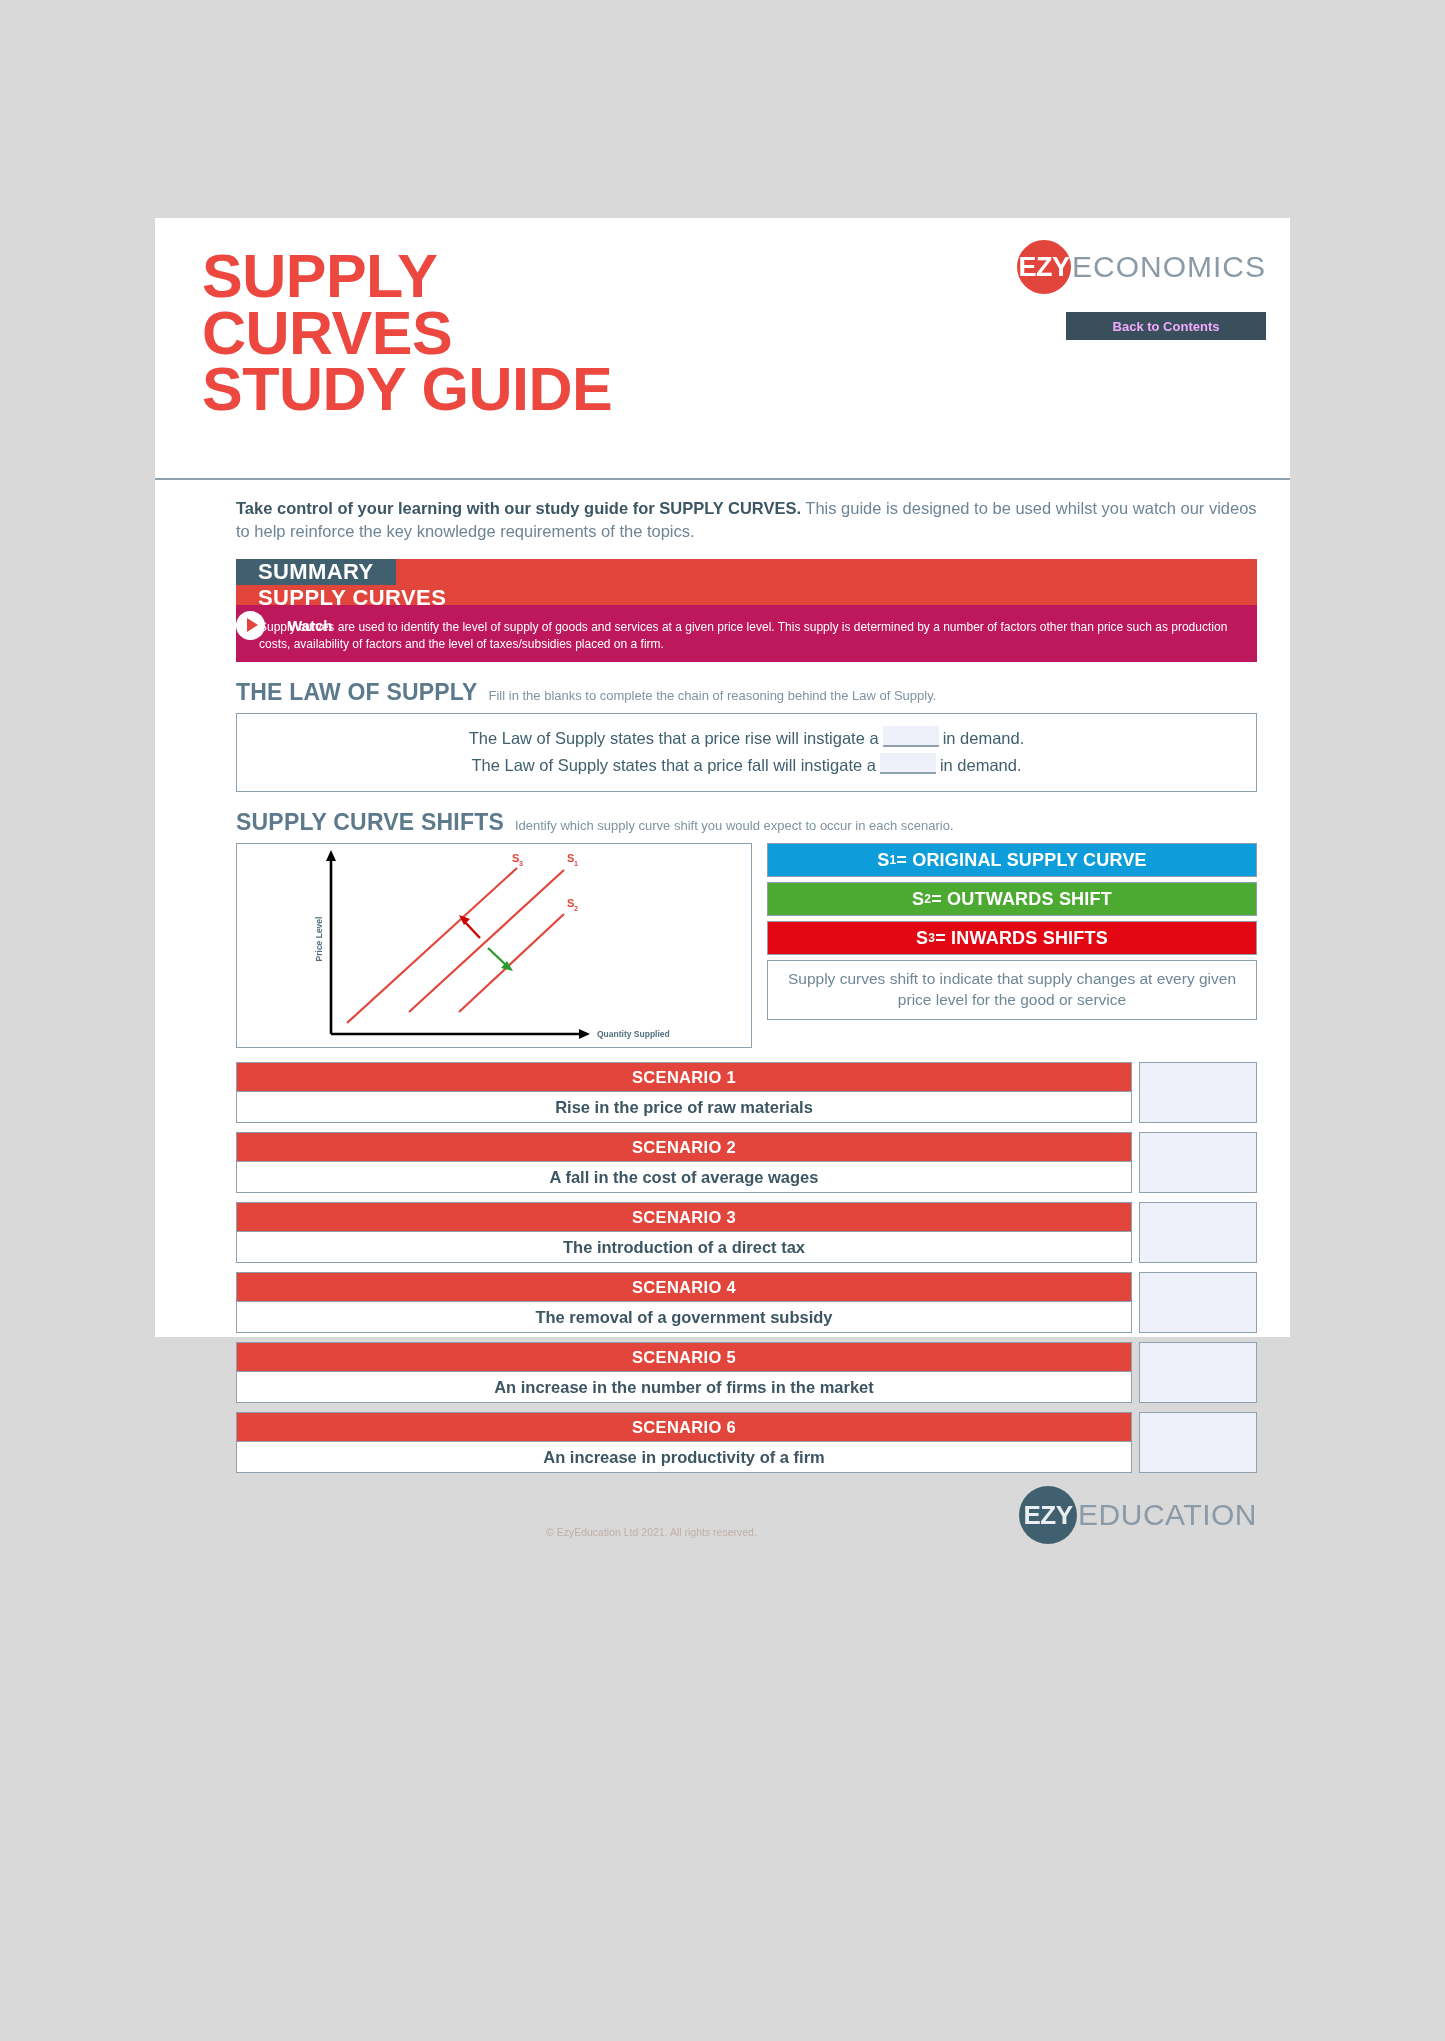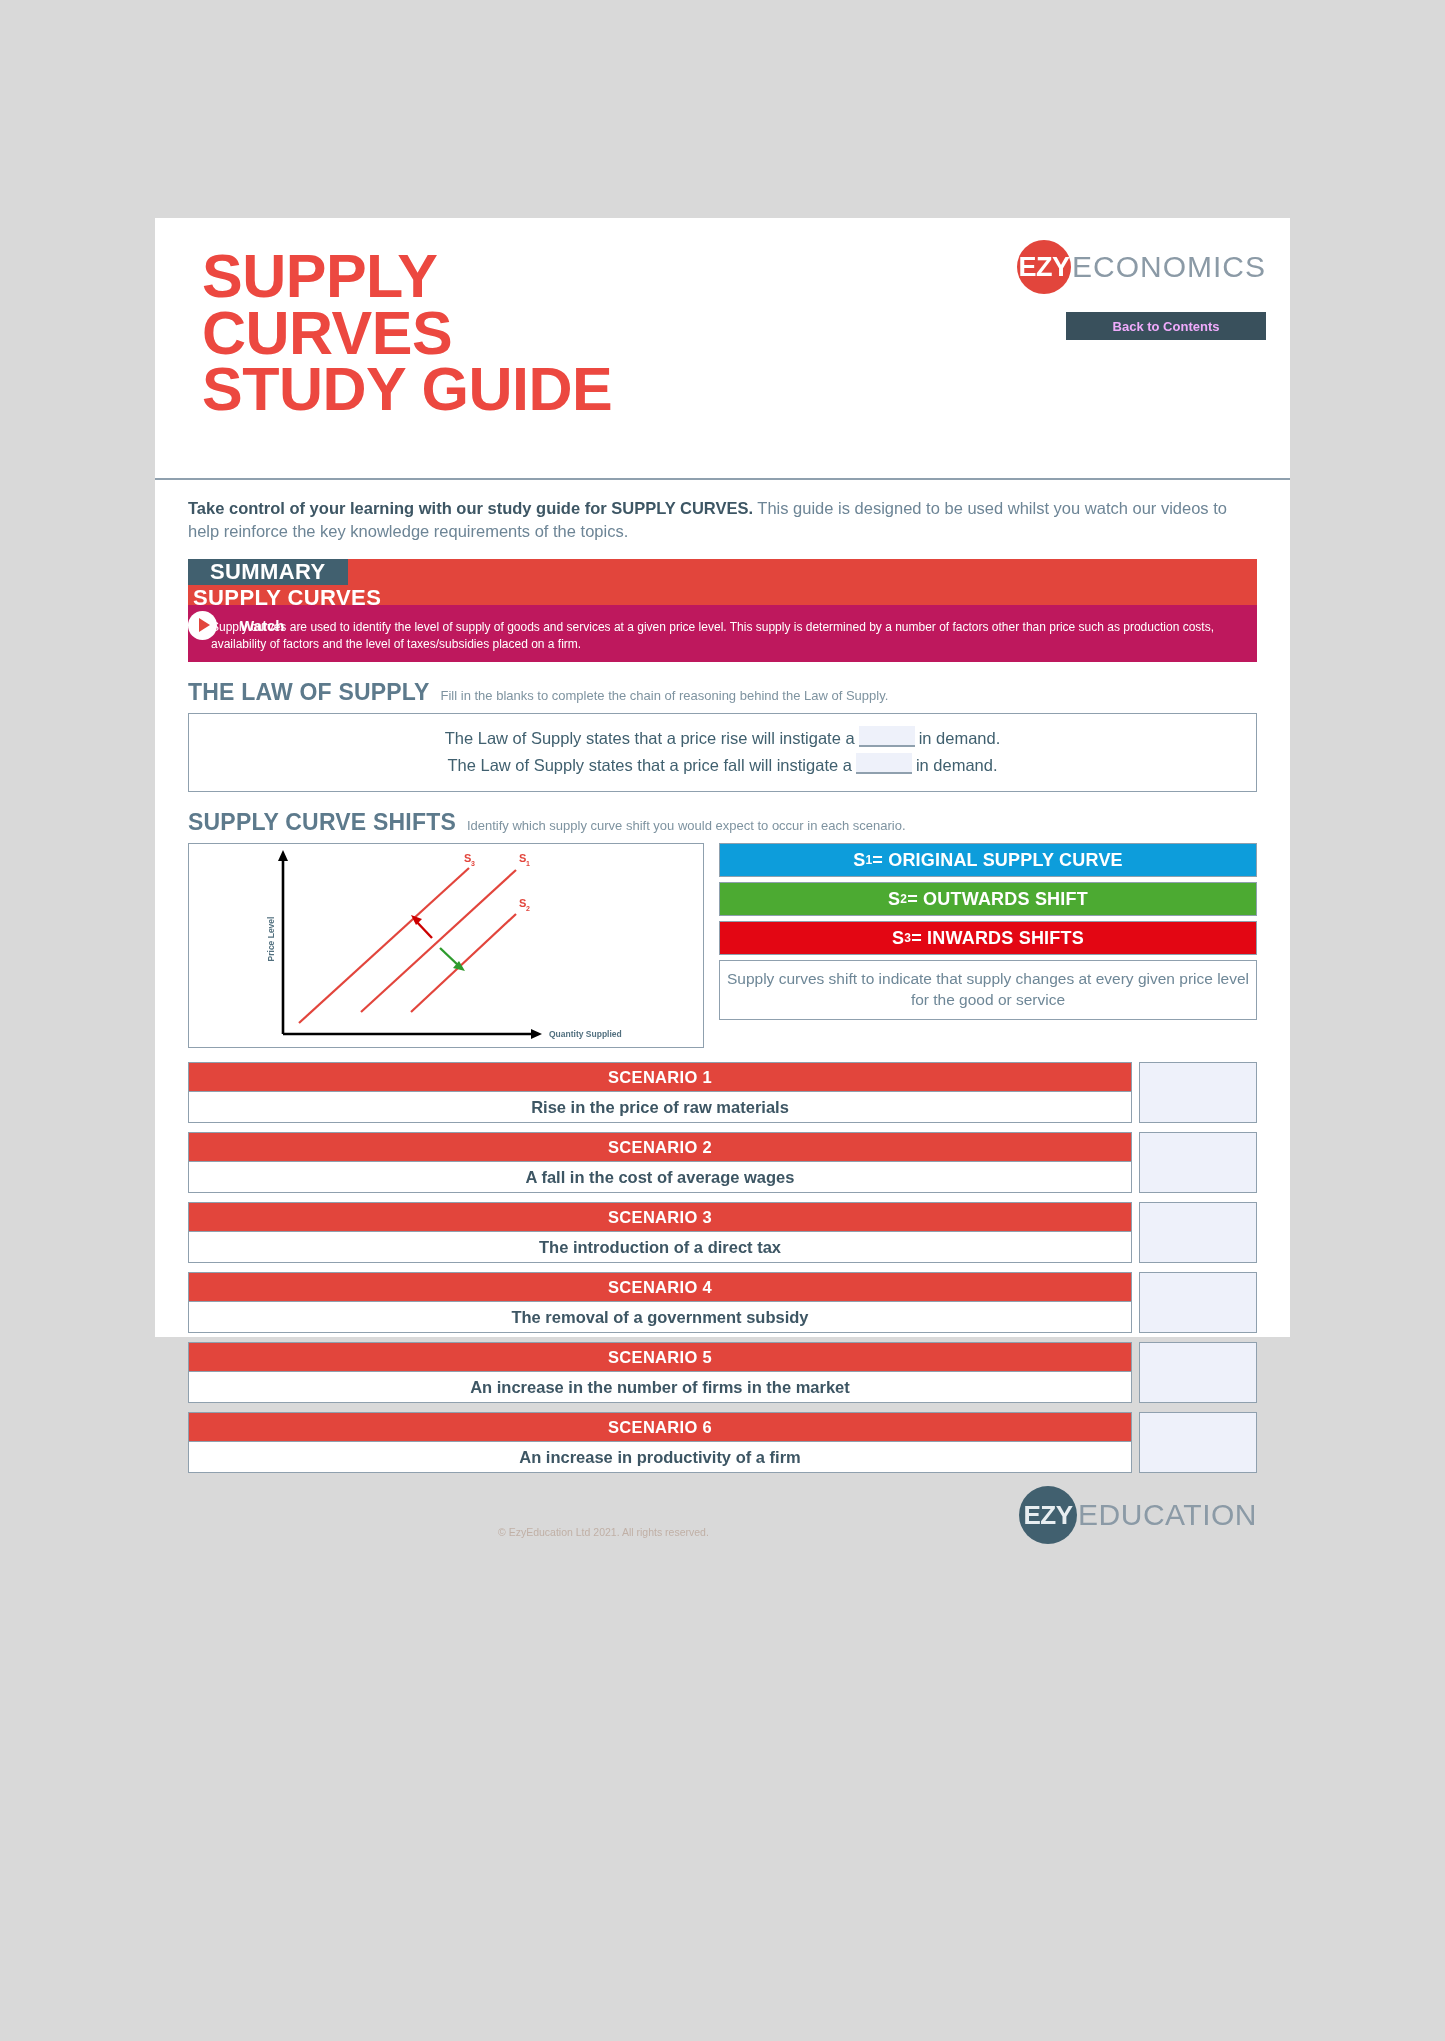--- a/index.html
+++ b/index.html
@@ -60,21 +60,21 @@
     width:200px;height:28px;
     background:#39505c;
     color:#f0abfc;
     font-size:13px;
     font-weight:bold;
     display:flex;align-items:center;justify-content:center;
     cursor:pointer;
   }
 
   
-  .body{padding:17px 33px 0 33px;}
+  .body{padding:17px 33px 0 33px;margin-left:48px;}
 
   .intro{
     color:#6d8596;
     font-size:16.5px;
     line-height:1.42;
     margin-bottom:15px;
   }
   .intro b{color:#3d5664;font-weight:bold;}
 
   .sum-bar{
@@ -90,21 +90,21 @@
     font-size:22px;font-weight:bold;
     letter-spacing:0.4px;
     display:flex;align-items:center;
     padding:0 22px;
   }
   .sum-topic{
     color:#fff;
     font-size:22px;font-weight:bold;
     letter-spacing:0.4px;
     display:flex;align-items:center;
-    padding-left:5px;
+    padding-left:22px;
     flex:1;
   }
   .watch{
     display:flex;align-items:center;
     padding-right:12px;
     gap:23px;
     cursor:pointer;
   }
   .play-circle{
     width:29px;height:29px;border-radius:50%;

